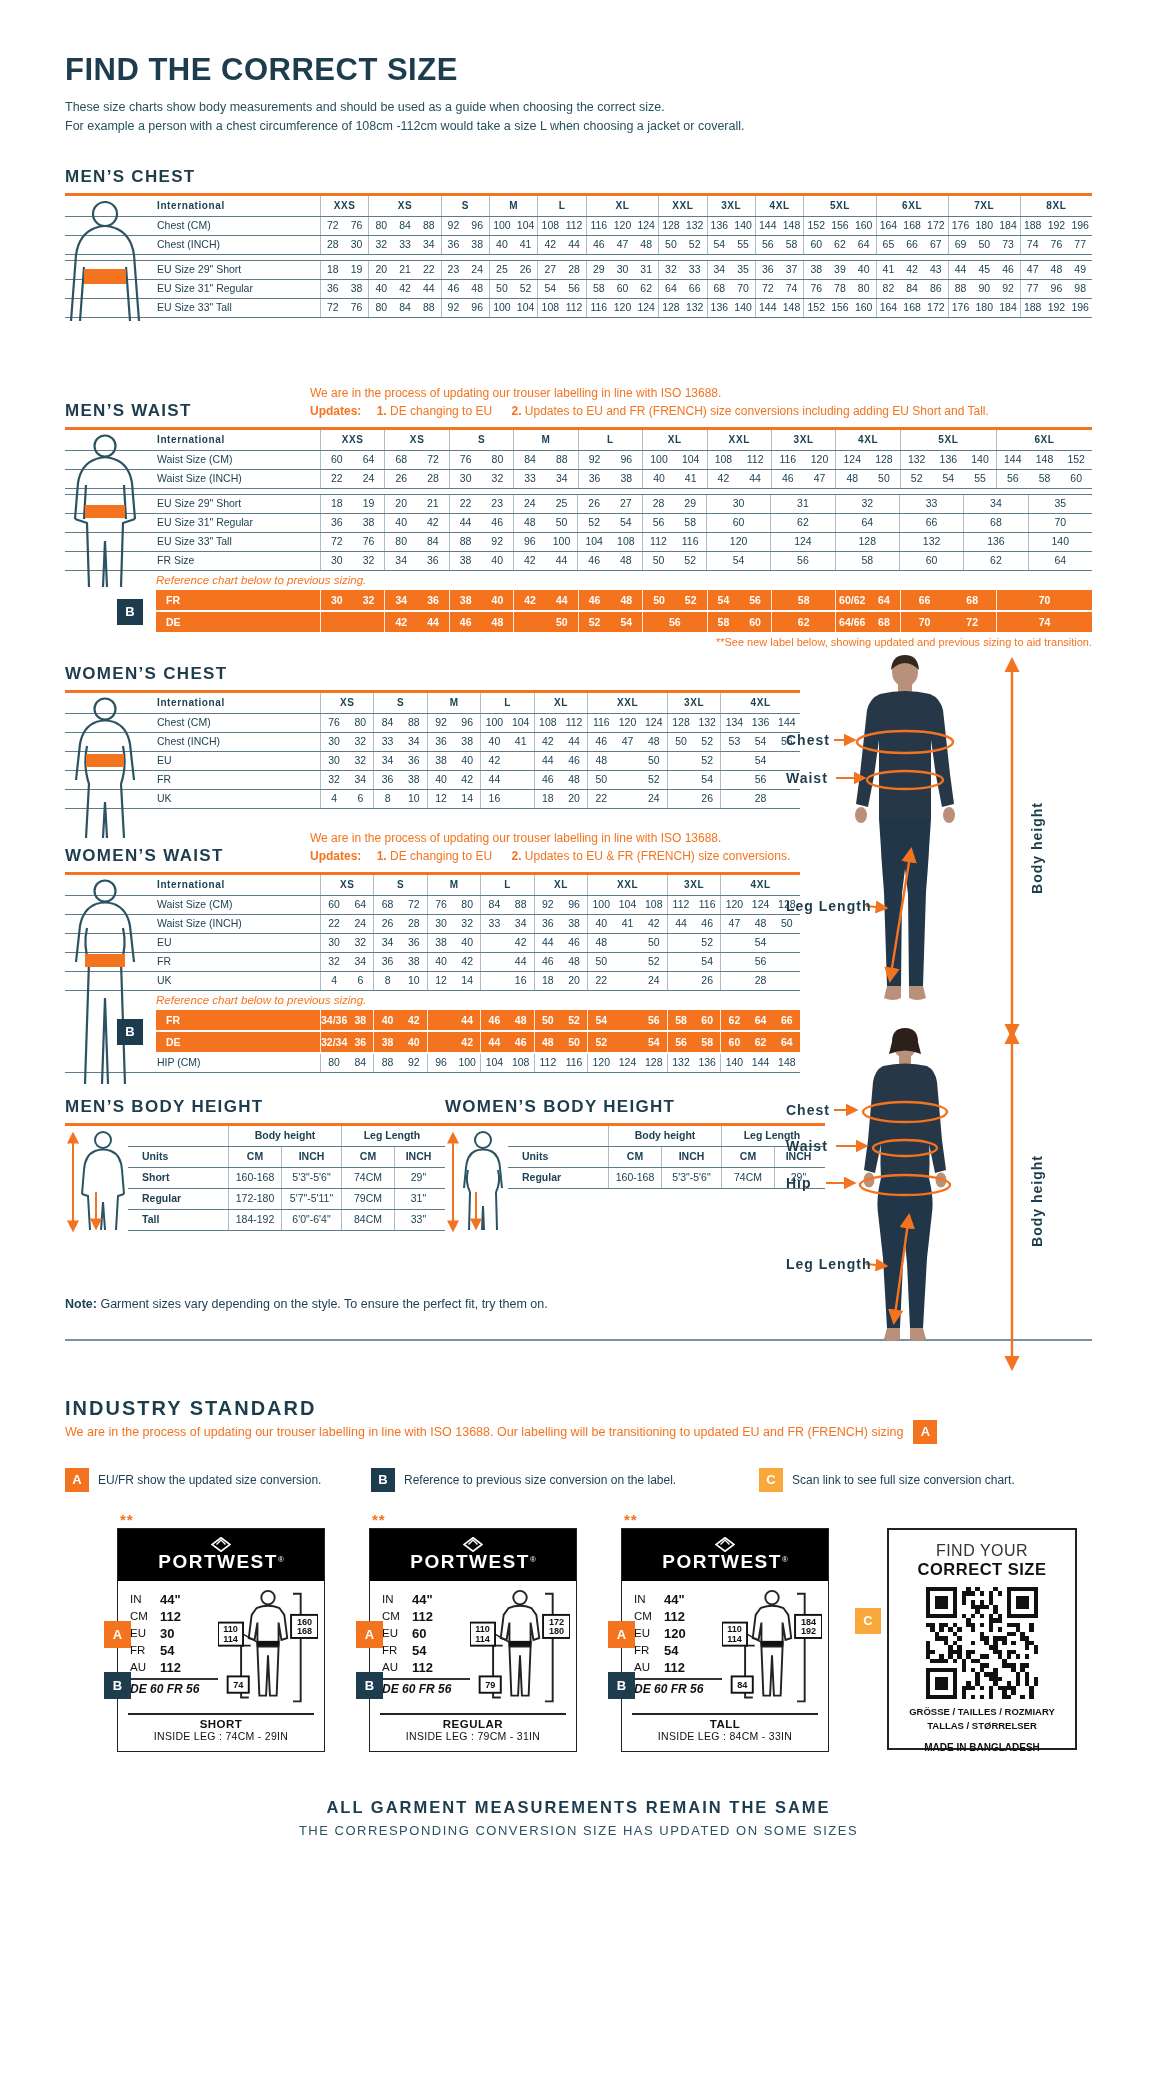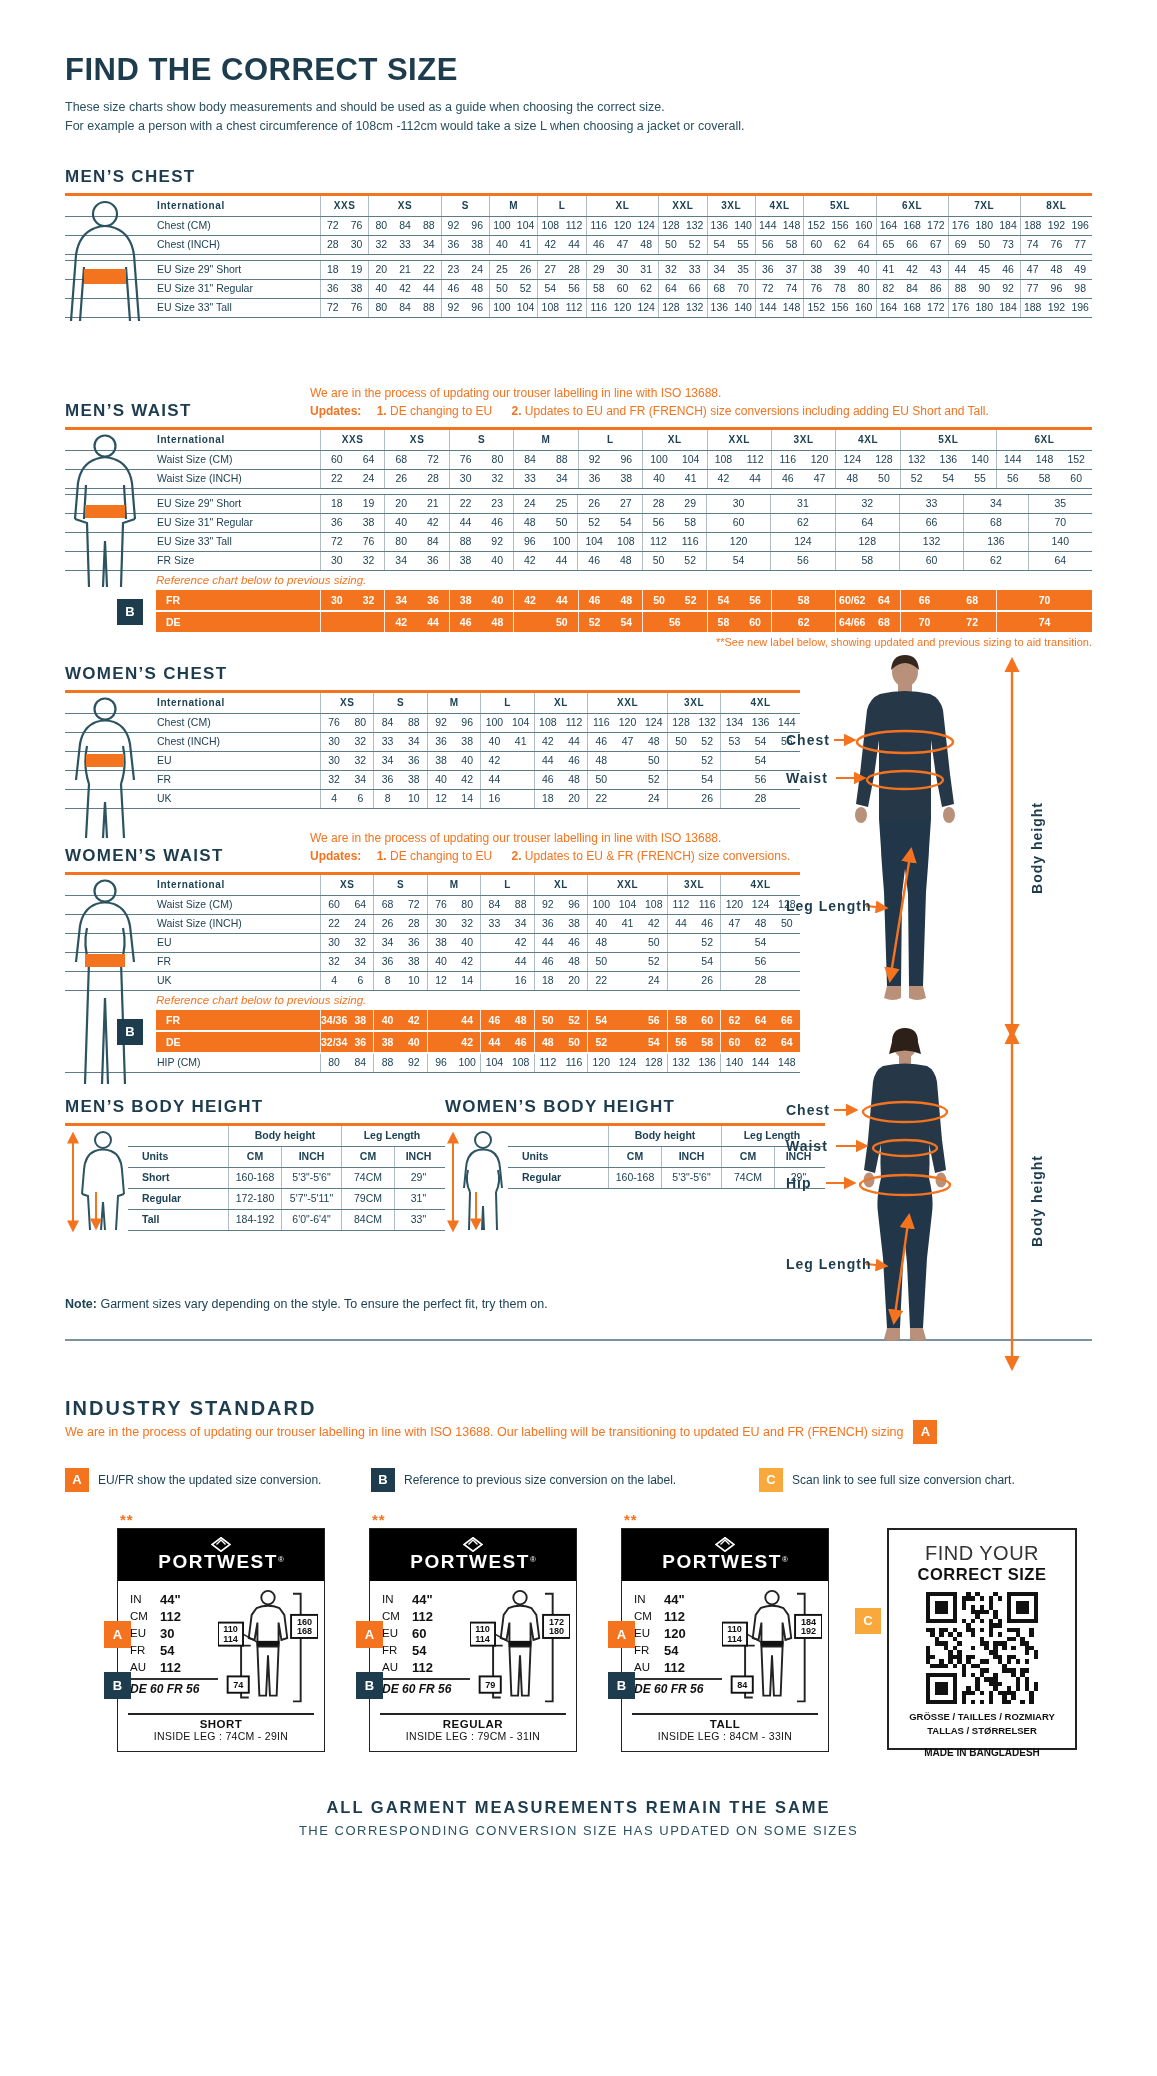--- a/index.html
+++ b/index.html
@@ -75,21 +75,21 @@
   .clab{width:30px;}
   .cval{font-weight:800;font-size:13px;}
   .prev{border-top:2px solid #333;margin-top:2px;padding-top:2px;font-style:italic;font-weight:bold;font-size:12px;white-space:nowrap;color:#111;}
   .card-foot{border-top:2px solid #222;margin:2px 10px 0;padding-top:3px;text-align:center;color:#111;}
   .cname{font-weight:800;font-size:11.5px;letter-spacing:.5px;}
   .cleg{font-size:10.5px;letter-spacing:.3px;}
   .card-badge-a{position:absolute;left:-14px;top:92px;width:27px;height:27px;}
   .card-badge-b{position:absolute;left:-14px;top:143px;width:27px;height:27px;}
   .box-t{font-family:"Liberation Sans",sans-serif;font-size:9.5px;font-weight:bold;text-anchor:middle;fill:#111;}
   .qr-card{position:relative;width:190px;height:222px;border:2px solid #222;box-sizing:border-box;text-align:center;padding-top:12px;margin-left:14px;color:#111;}
-  .qr-l1{font-size:20px;letter-spacing:.5px;color:#333;}
+  .qr-l1{font-size:16px;letter-spacing:.5px;color:#333;}
   .qr-l2{font-size:16.5px;font-weight:800;letter-spacing:.5px;}
   #qr{margin:8px auto 6px;display:block;}
   .qr-langs{font-size:9.5px;font-weight:800;line-height:1.5;}
   .qr-made{font-size:10px;font-weight:800;margin-top:9px;}
   .qr-badge{position:absolute;left:-34px;top:78px;width:26px;height:26px;}
   
   .page-foot{text-align:center;margin-top:46px;color:var(--teal);width:1027px;}
   .pf1{font-size:16.5px;font-weight:800;letter-spacing:2px;}
   .pf2{font-size:13px;letter-spacing:1.5px;margin-top:6px;color:#2a5262;}
   

